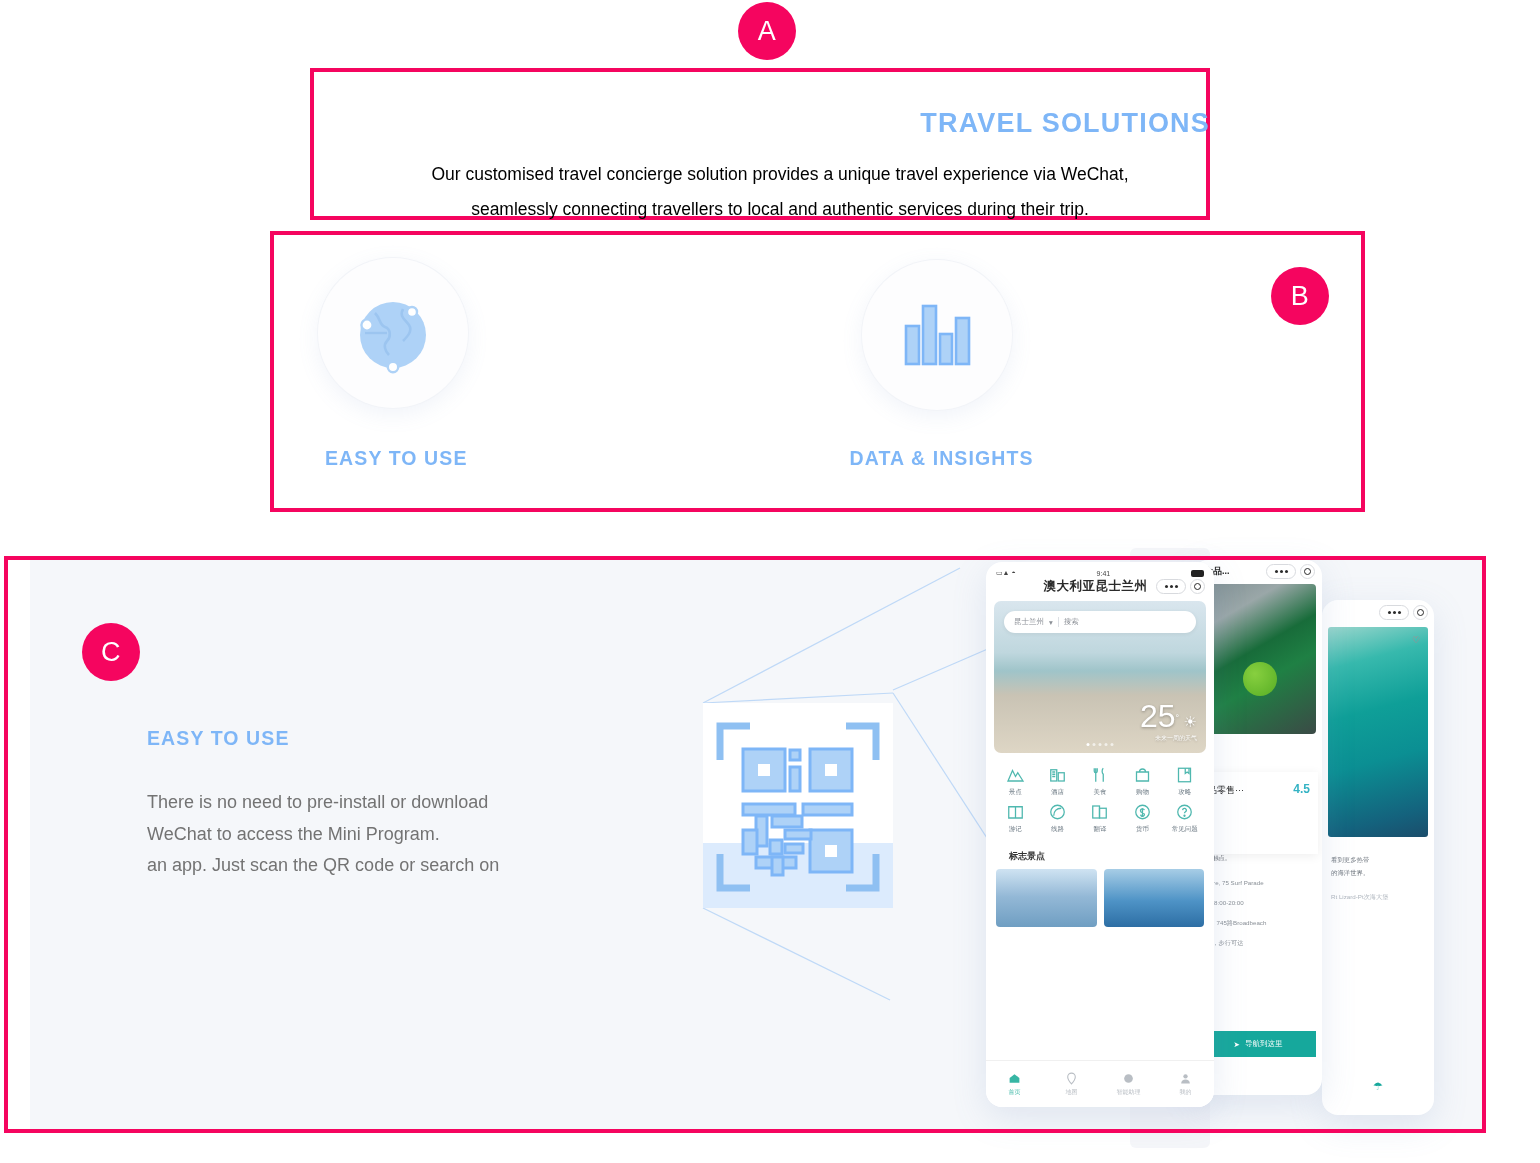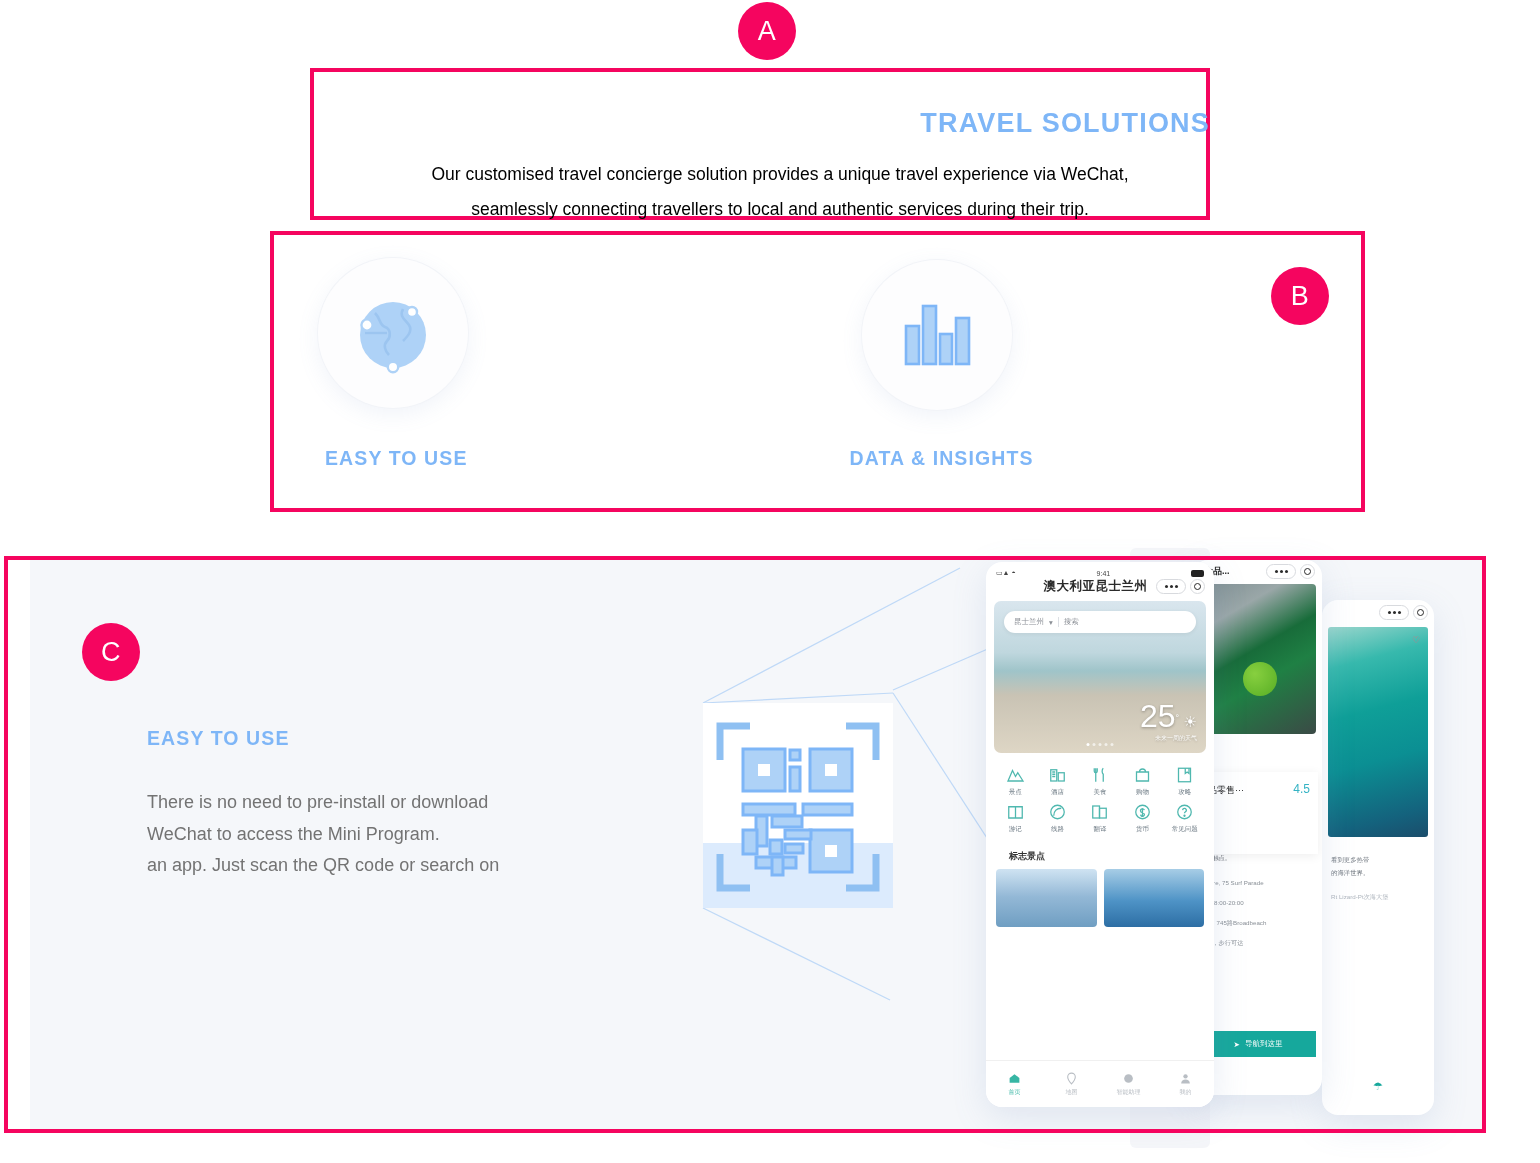--- a/index.html
+++ b/index.html
@@ -104,21 +104,21 @@
 
   
   .p2-head{display:flex;align-items:center;justify-content:space-between;padding:4px 7px 0;}
   .p2-title{font-size:9px;color:#222;font-weight:600;}
   .p2-hero{margin:5px 6px 0;height:150px;border-radius:4px;
     background:linear-gradient(150deg,#7e8e92 0%,#9aa7a8 22%,#186c3a 45%,#1f8044 62%,#3b4a46 100%);position:relative;overflow:hidden;}
   .p2-logo{position:absolute;left:38%;top:52%;width:34px;height:34px;border-radius:50%;
     background:radial-gradient(circle at 35% 35%,#8dd43f,#5ab023);opacity:.95;}
   .p2-white{position:absolute;left:8px;top:212px;width:118px;height:82px;background:#fff;box-shadow:0 2px 10px rgba(0,0,0,.07);}
   .p2-rate{display:flex;align-items:baseline;justify-content:space-between;padding:10px 8px 0;font-size:9px;color:#222;}
-  .p2-score{color:#34b3c4;font-size:12px;font-weight:400;}
+  .p2-score{color:#34b3c4;font-size:12px;font-weight:700;}
   .p2-body{padding:8px 8px 0;font-size:6.2px;color:#6a6f75;line-height:11px;}
   .p2-meta{padding:10px 8px 0;font-size:6.2px;color:#8a9097;line-height:20px;}
   .p2-btn{position:absolute;left:8px;right:6px;bottom:38px;height:26px;background:#16a89c;color:#fff;
     display:flex;align-items:center;justify-content:center;gap:5px;font-size:7.5px;}
 
   
   .p3-head{display:flex;align-items:center;justify-content:flex-end;padding:5px 6px 0;gap:4px;}
   .p3-hero{margin:7px 6px 0;height:210px;border-radius:3px;position:relative;overflow:hidden;
     background:linear-gradient(165deg,#9ad6cd 0%,#37b9ad 18%,#0f9f98 40%,#0b8f93 62%,#14627d 88%,#1b4d6b 100%);}
   .p3-heart{position:absolute;right:8px;top:8px;font-size:9px;color:#e06a7a;}

